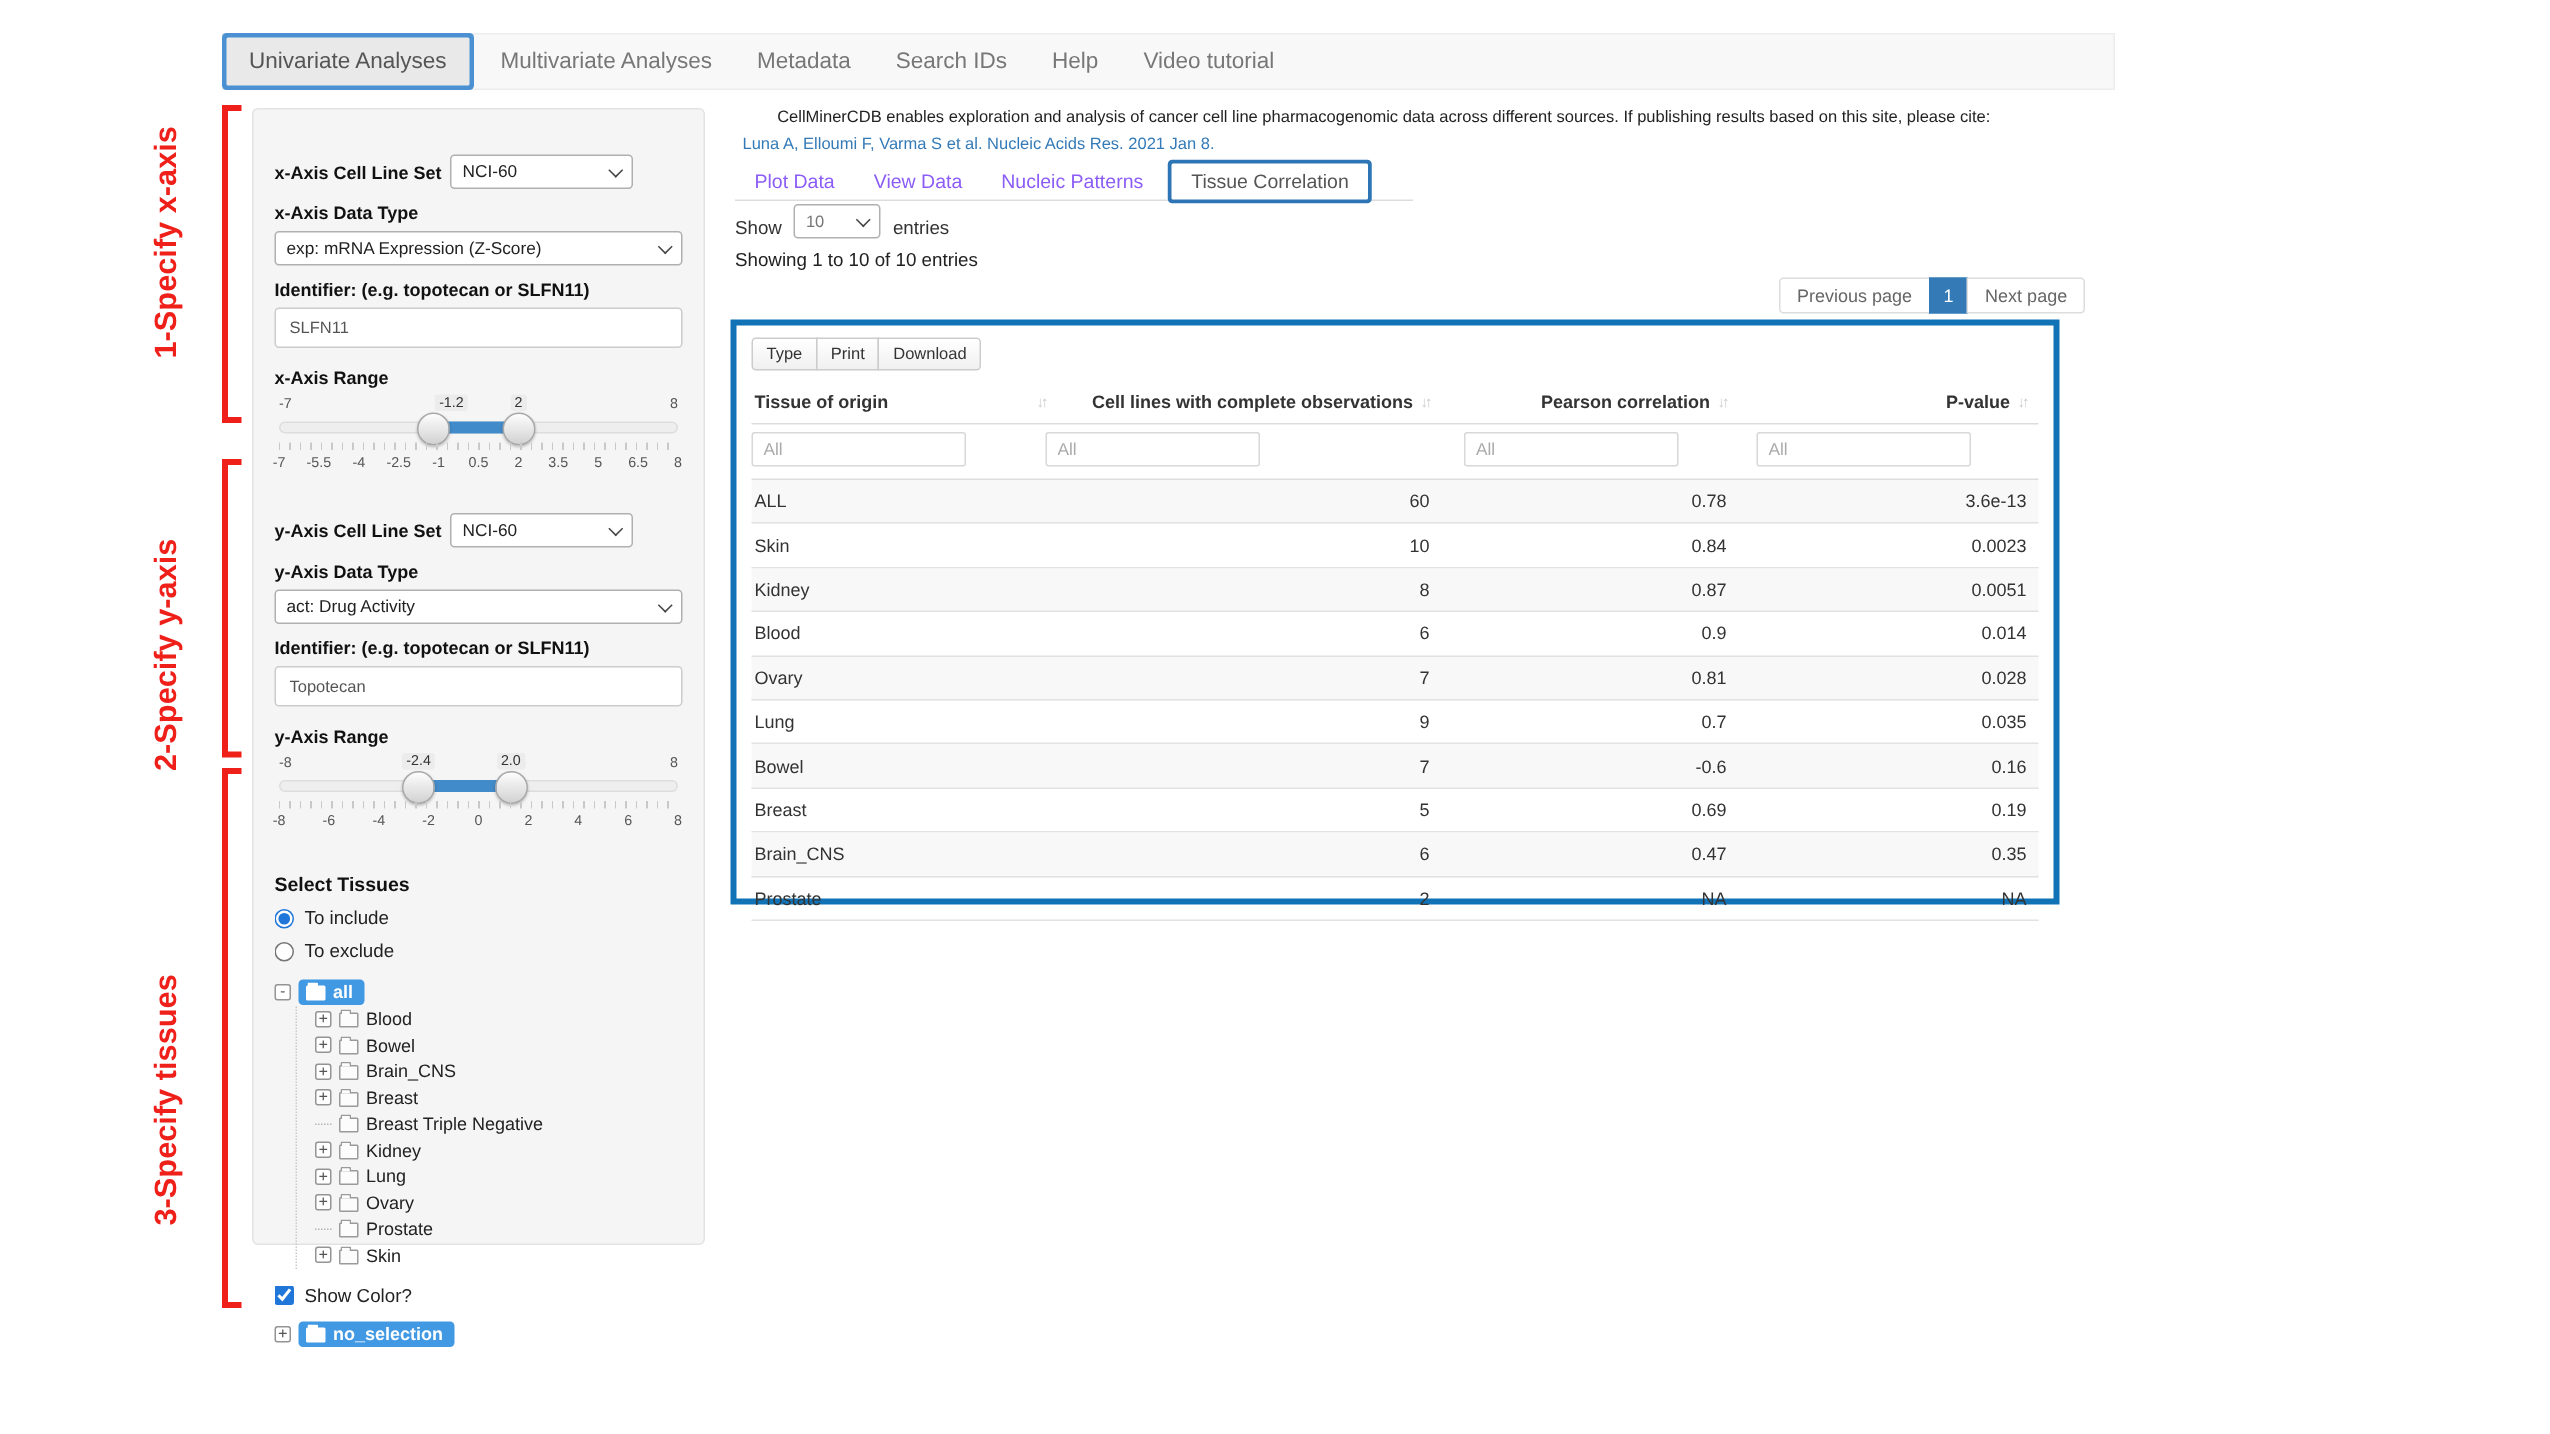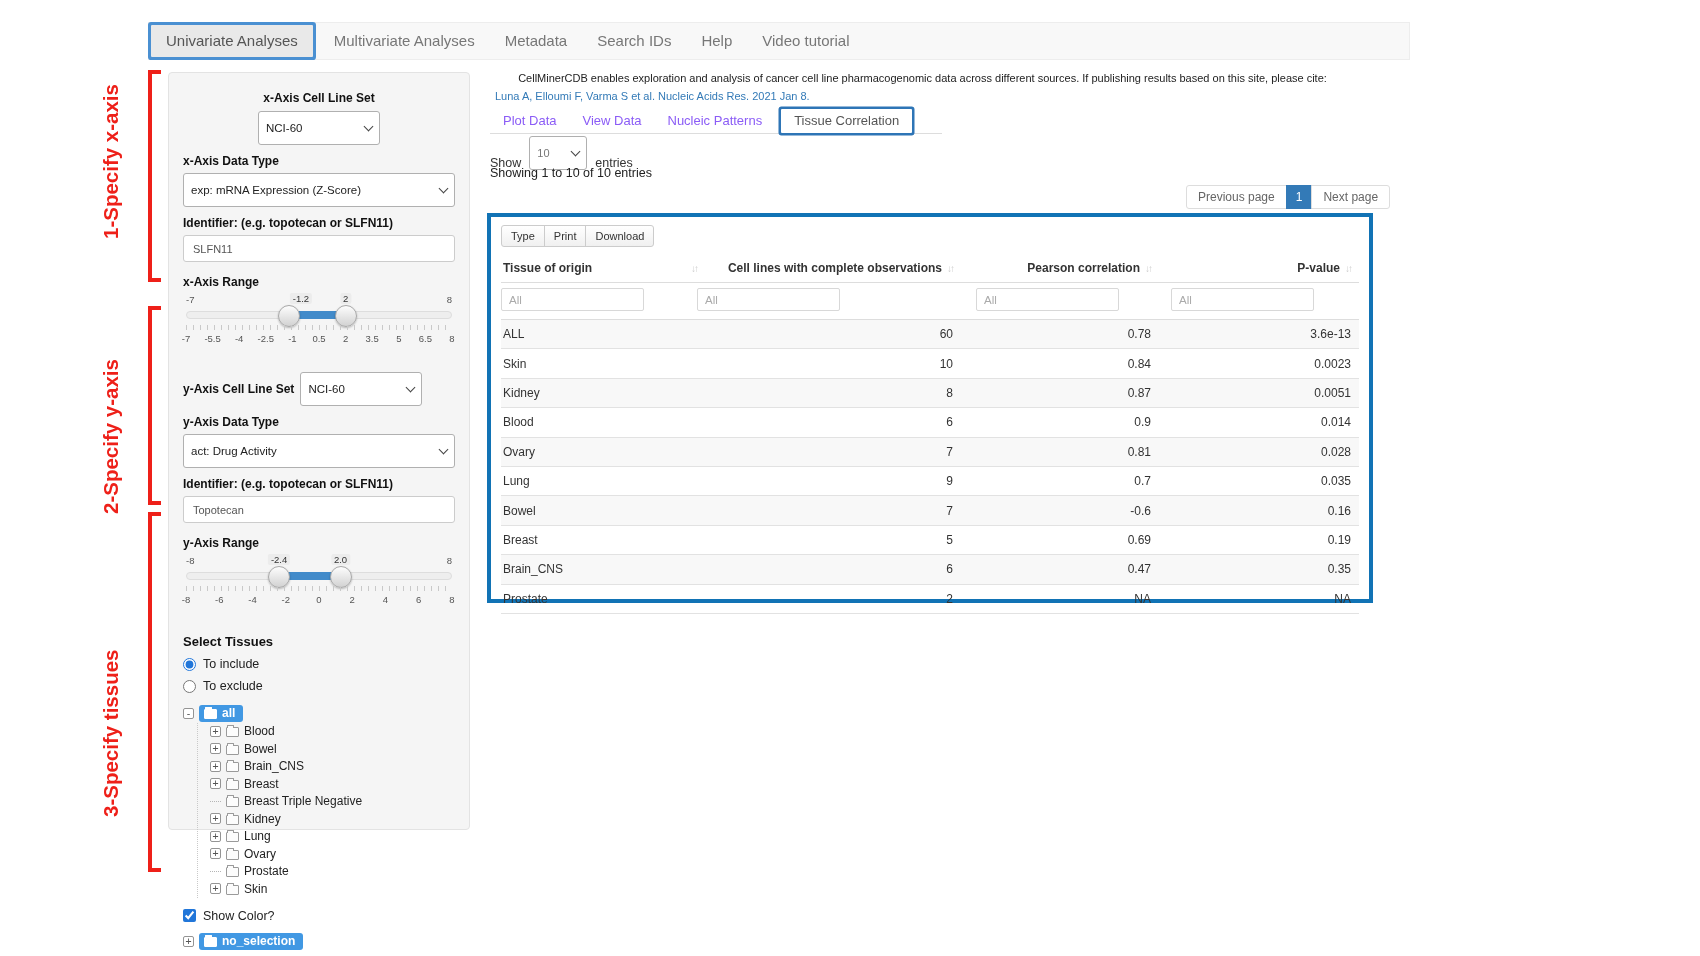--- a/index.html
+++ b/index.html
@@ -26,21 +26,21 @@
   .nav-tab{padding:0 15px;line-height:36px;font-size:15px;color:#777;cursor:pointer;white-space:nowrap;}
   .nav-tab.active{color:#555;background:#e9e9e9;line-height:32px;margin:2px 6px 2px 2px;
                   box-shadow:0 0 0 3px #4a90d2;border-radius:1px;}
 
   
   #sidebar{position:absolute;left:168px;top:72px;width:302px;height:758px;background:#f5f5f5;
            border:1px solid #e3e3e3;border-radius:4px;padding:14px;box-sizing:border-box;font-size:12px;}
   .fldlabel{font-weight:bold;font-size:12px;color:#111;margin:9px 0 5px;}
   .inline-row{display:flex;align-items:center;gap:6px;}
   .sel{background:#fff;border:1px solid #b0b0b0;border-radius:3px;height:23px;display:flex;
-       align-items:center;justify-content:space-between;padding:16px 7px;font-size:11.5px;color:#222;
+       align-items:center;justify-content:space-between;padding:0 7px;font-size:11.5px;color:#222;
        box-sizing:border-box;cursor:default;}
   .sel-small{width:122px;flex:none;}
   .sel-full{width:100%;}
   .chev{width:6px;height:6px;border-right:1.6px solid #444;border-bottom:1.6px solid #444;
         transform:rotate(45deg);margin-top:-3px;flex:none;margin-left:6px;}
   .textinput{width:100%;height:27px;border:1px solid #ccc;border-radius:3px;background:#fff;
              padding:0 9px;font-size:11px;color:#555;box-sizing:border-box;font-family:inherit;}
 
   
   .slider{position:relative;height:56px;margin:2px 3px 0;}
@@ -134,21 +134,21 @@
 <div id="navbar">
     <div class="nav-tab active">Univariate Analyses</div>
     <div class="nav-tab">Multivariate Analyses</div>
     <div class="nav-tab">Metadata</div>
     <div class="nav-tab">Search IDs</div>
     <div class="nav-tab">Help</div>
     <div class="nav-tab">Video tutorial</div>
   </div>
 
 <div id="sidebar">
-  <div class="inline-row" style="margin-top:4px;flex-direction:column;">
+  <div class="inline-row" style="margin-top:16px;">
     <span class="fldlabel" style="margin:0;">x-Axis Cell Line Set</span>
     <div class="sel sel-small">
       <span>NCI-60</span>
       <span class="chev"></span>
     </div>
   </div>
   <div class="fldlabel">x-Axis Data Type</div>
   <div class="sel sel-full">
     <span>exp: mRNA Expression (Z-Score)</span>
     <span class="chev"></span>

